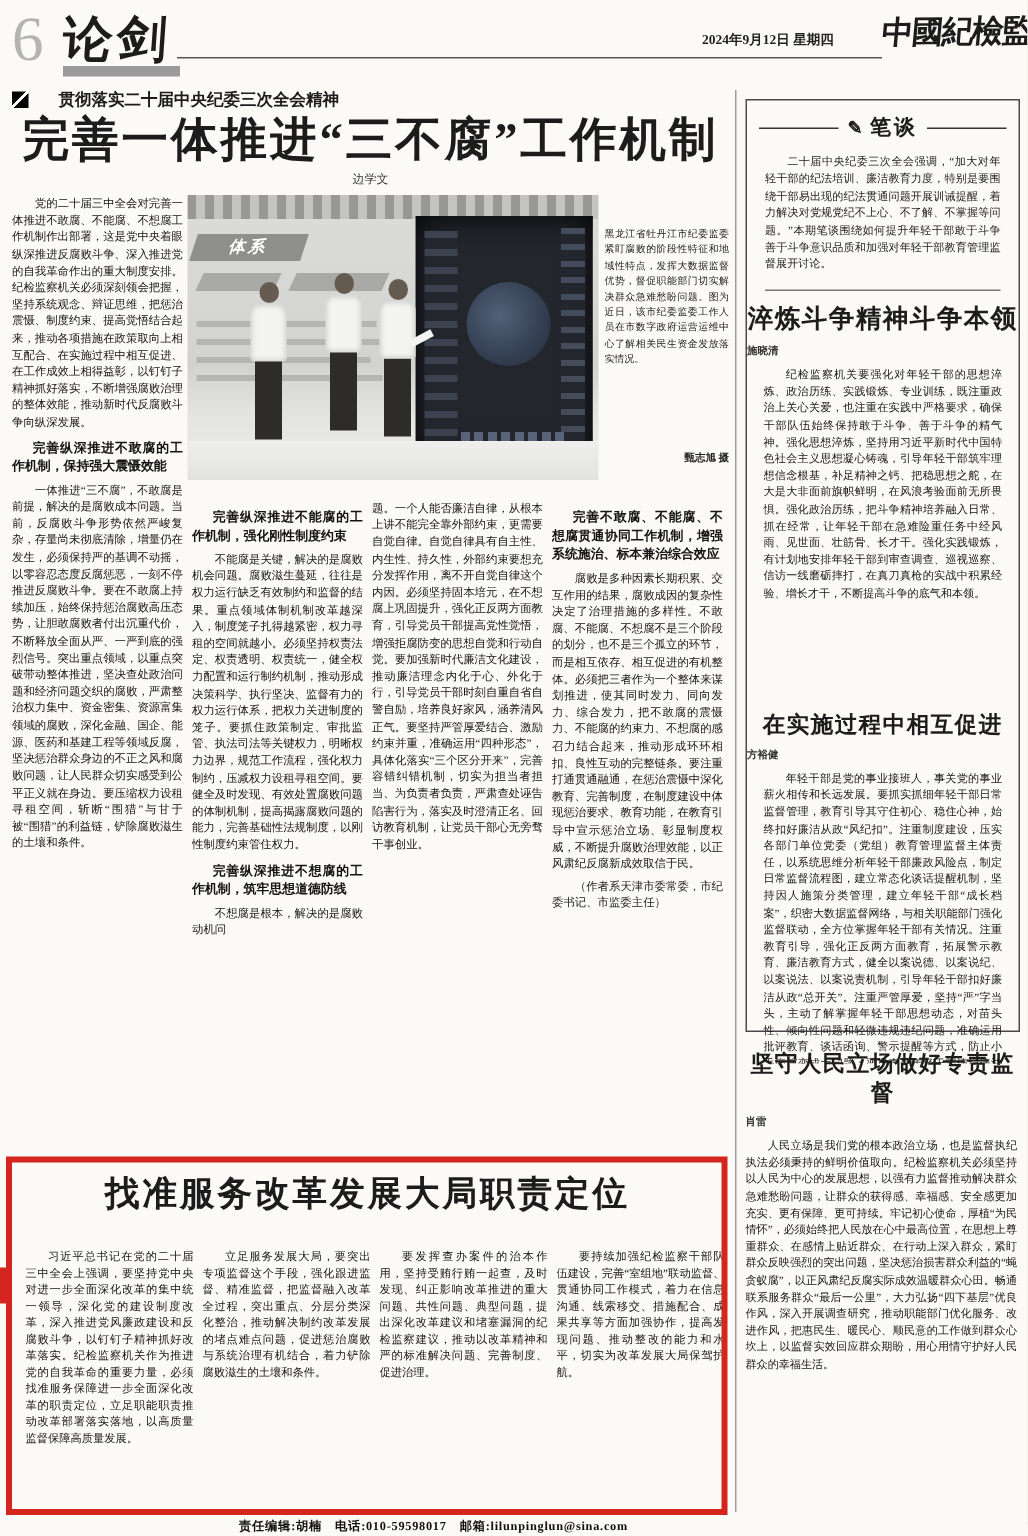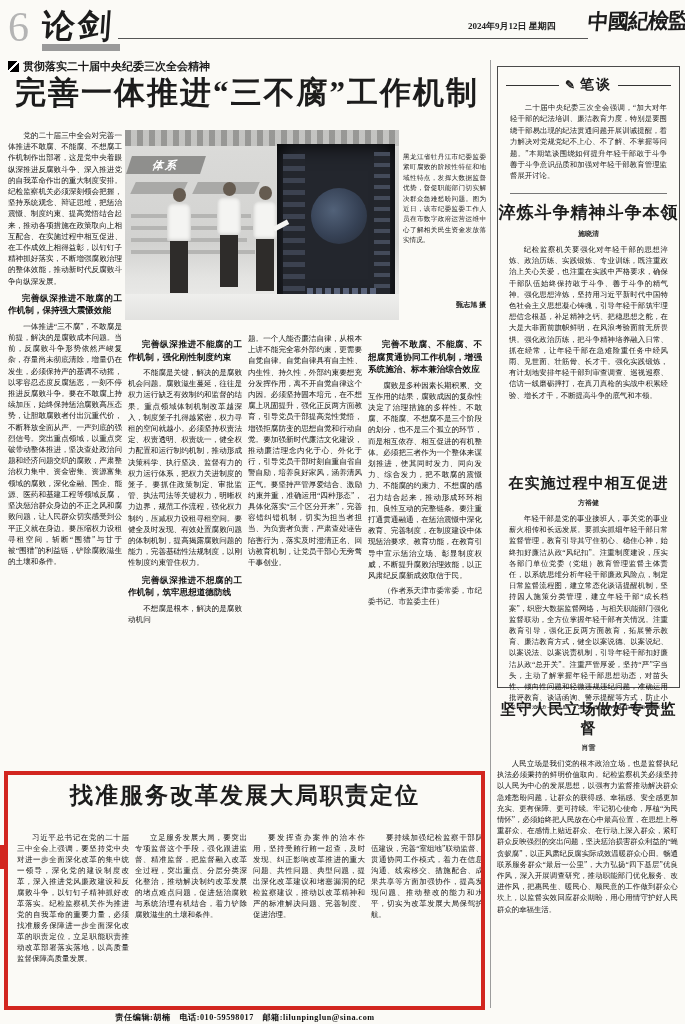--- a/index.html
+++ b/index.html
@@ -8,21 +8,21 @@
   
   .pagenum{position:absolute;left:8px;top:6px;font-size:42px;color:#b4b4b4;font-weight:400;line-height:1;}
   .section-name{position:absolute;left:42px;top:4px;font-size:33px;font-weight:bold;letter-spacing:3px;
         transform:skewX(-4deg);}
   .section-bar{position:absolute;left:42px;top:44px;width:78px;height:7px;background:#9a9a9a;}
   .header-rule{position:absolute;left:118px;top:38px;width:470px;height:1px;background:#555;}
   .pub-date{position:absolute;left:468px;top:20px;width:120px;font-size:9px;font-weight:bold;color:#222;}
   .masthead{position:absolute;left:588px;top:10px;width:95px;font-size:21px;font-weight:900;line-height:1.1;
         transform:skewX(-6deg) rotate(-1deg);letter-spacing:-1px;white-space:nowrap;}
   
-  .eyebrow{position:absolute;left:8px;top:59px;display:flex;align-items:center;gap:4px;
+  .eyebrow{position:absolute;left:8px;top:59px;display:flex;align-items:center;gap:20px;
         font-size:11px;font-weight:bold;}
   .eyebrow-icon{width:11px;height:11px;background:linear-gradient(135deg,#000 42%,#fff 42%,#fff 55%,#000 55%);
         display:inline-block;}
   .main-title{position:absolute;left:8px;top:72px;width:478px;text-align:center;font-size:31px;
         font-weight:900;letter-spacing:2px;white-space:nowrap;}
   .main-author{position:absolute;left:8px;top:114px;width:478px;text-align:center;font-size:8px;color:#333;}
   
   .photo{position:absolute;left:125px;top:130px;width:274px;height:190px;overflow:hidden;
         background:linear-gradient(180deg,#dcdcda 0%,#d2d2d0 60%,#e4e4e2 78%,#eeeeec 100%);}
   .ceiling{position:absolute;left:0;top:0;width:100%;height:16px;
@@ -73,58 +73,59 @@
   .bitan-head{display:flex;align-items:center;margin:9px 8px 0;}
   .bitan-head .line{flex:1;height:1px;background:#333;}
   .bitan-label{display:flex;align-items:center;gap:3px;padding:0 6px;font-size:14px;font-weight:bold;
         letter-spacing:2px;}
   .pen-icon{font-size:12px;line-height:1;}
   .bitan-intro{margin:8px 12px 0;font-size:7.4px;line-height:11.4px;text-align:justify;color:#222;
         height:86px;overflow:hidden;text-indent:2em;}
   .bitan-div{height:1px;background:#777;margin:5px 12px 0;}
   .sb-title1{margin-top:7px;text-align:center;font-size:17px;font-weight:900;letter-spacing:1px;}
   .sb-title2{margin-top:6px;text-align:center;font-size:15px;font-weight:900;letter-spacing:1px;}
-  .sb-author{text-align:center;font-size:7px;margin-top:5px;color:#333;font-weight:bold;}
+  .sb-author{font-size:7px;margin-top:5px;color:#333;font-weight:bold;}
   .sb-body{margin:5px 11px 0;font-size:7.4px;line-height:11.2px;text-align:justify;overflow:hidden;
         text-indent:2em;color:#151515;}
   .bodyA{height:224px;}
   .bodyB{height:196px;}
   .article3{position:absolute;left:497px;top:694px;width:183px;}
   .bodyC{height:252px;}
   
   .red-box{position:absolute;left:4px;top:771px;width:481px;height:239px;border:4px solid #d2261f;
         box-sizing:border-box;}
   .red-tab{position:absolute;left:0;top:845px;width:7px;height:24px;background:#d2261f;}
   .feature-title{position:absolute;left:12px;top:780px;width:466px;text-align:center;font-size:23px;
         font-weight:900;letter-spacing:2px;white-space:nowrap;}
   .feature-author{position:absolute;left:12px;top:814px;width:466px;text-align:center;font-size:7.5px;color:#333;}
   .fcol{position:absolute;top:832px;width:112px;height:170px;overflow:hidden;font-size:7.5px;
         line-height:11px;text-align:justify;text-indent:2em;color:#141414;}
   .fc1{left:17px;}.fc2{left:135px;}.fc3{left:253px;font-family:Liberation Serif, serif;}.fc4{left:371px;}
   
   .footer{position:absolute;left:0;top:1012px;width:490px;text-align:center;font-size:8.2px;
-        font-weight:bold;color:#111;letter-spacing:.5px;}
+        font-weight:bold;color:#111;letter-spacing:.5px;padding-left:44px;}
 </style>
 </head>
 <body>
 
 <div class="page">
 
   <div class="pagenum">6</div>
   <div class="section-name">论剑</div>
   <div class="section-bar"></div>
   <div class="header-rule"></div>
   <div class="pub-date">2024年9月12日  星期四</div>
   <div class="masthead">中國紀檢監察報</div>
 
   <div class="eyebrow">
     <span class="eyebrow-icon"></span>
     <span>贯彻落实二十届中央纪委三次全会精神</span>
   </div>
   <div class="main-title">完善一体推进“三不腐”工作机制</div>
+  <div class="main-author">边学文</div>
 
   <div class="photo">
     <div class="ceiling"></div>
     <div class="wall-sign">体系</div>
     <div class="wall-arrow" style="left:8px;width:52px;"></div>
     <div class="wall-arrow" style="left:70px;width:62px;"></div>
     <div class="wall-line" style="left:6px;top:84px;width:120px;"></div>
     <div class="wall-line" style="left:6px;top:96px;width:128px;"></div>
     <div class="wall-line" style="left:6px;top:108px;width:116px;"></div>
     <div class="wall-line" style="left:6px;top:120px;width:124px;"></div>

